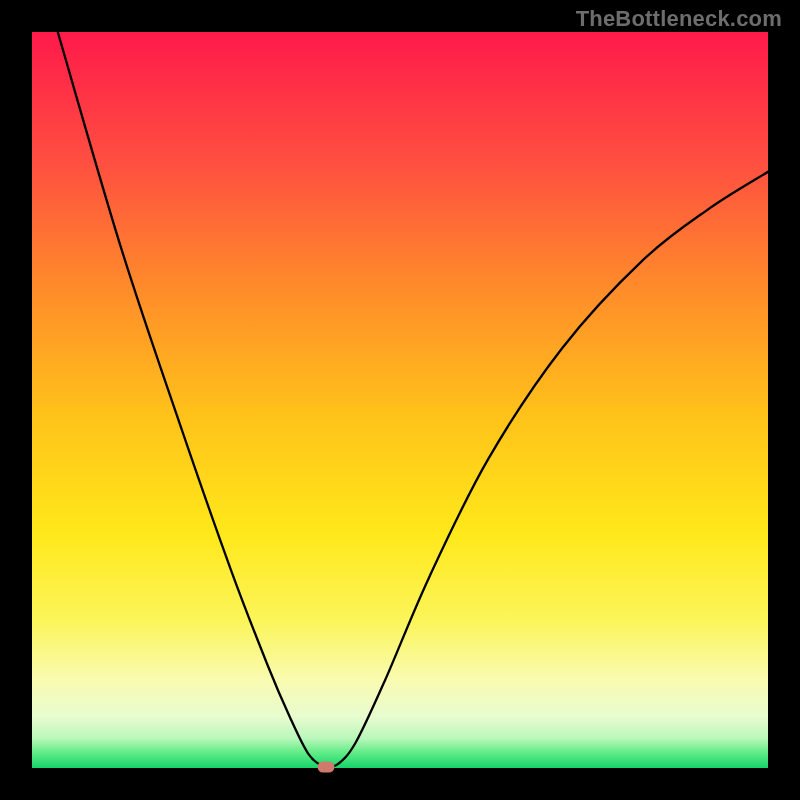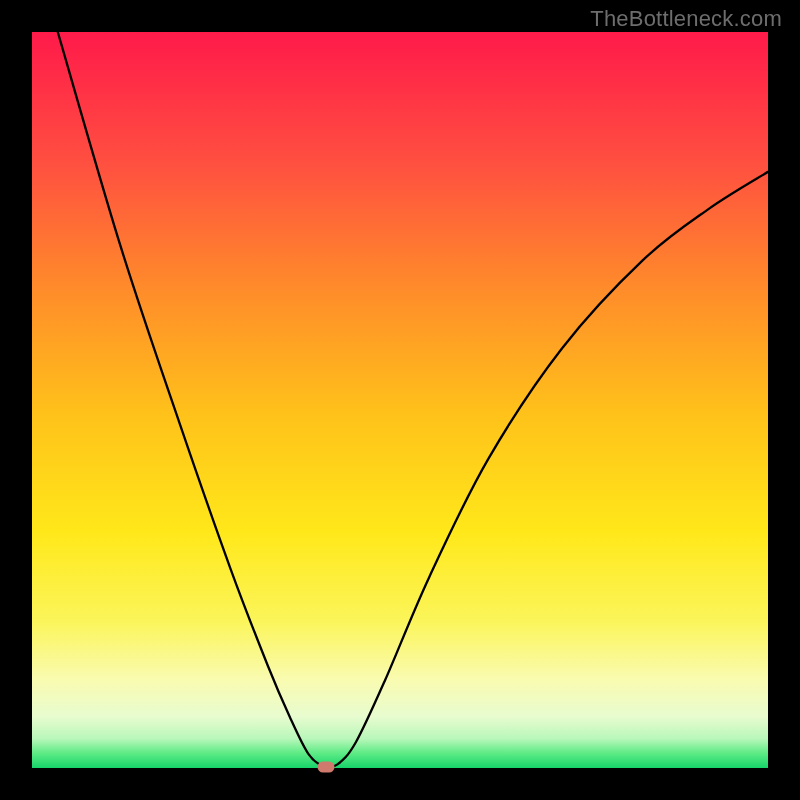--- a/index.html
+++ b/index.html
@@ -36,21 +36,21 @@
       #5deb85 98%,
       #17d36a 100%
     );
   }
   .watermark {
     position: absolute;
     top: 6px;
     right: 18px;
     color: #6d6d6d;
     font-size: 22px;
-    font-weight: 400;
+    font-weight: 700;
     letter-spacing: 0.2px;
     user-select: none;
   }
   .curve {
     position: absolute;
     left: 0;
     top: 0;
     width: 736px;
     height: 736px;
   }

